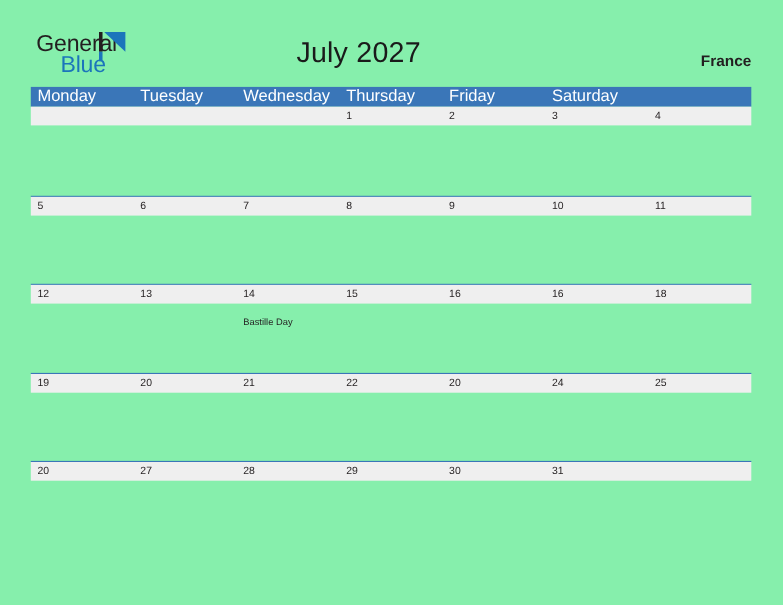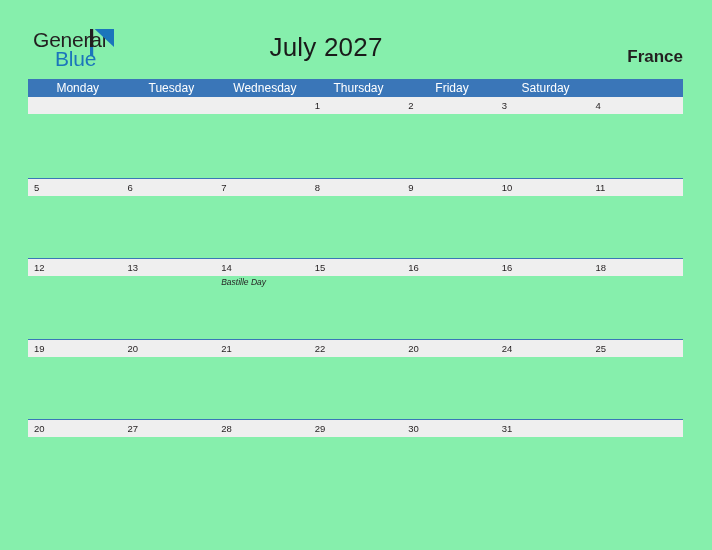--- a/index.html
+++ b/index.html
@@ -59,46 +59,45 @@
     width: 652px;
     text-align: center;
     font-size: 26px;
     font-weight: 400;
     color: #1a1a1a;
     letter-spacing: 0.2px;
   }
   .country {
     position: absolute;
     right: 29px; top: 47px;
-    font-size: 17px;
+    font-size: 14px;
     font-weight: bold;
     color: #231f20;
   }
 
   
   .grid {
     position: absolute;
     left: 28px; top: 79px;
     width: 655px;
   }
   .dow-row {
     display: flex;
     width: 655px; height: 18px;
     background: #3a76b8;
   }
   .dow {
     width: 93.57px;
     height: 18px;
     line-height: 18px;
     padding-left: 6px;
-    font-size: 12px;
+    font-size: 15px;
     color: #ffffff;
     white-space: nowrap;
     overflow: hidden;
-    text-align: center;
   }
 
   .week {
     width: 655px;
     height: 80.6px;
     border-top: 1px solid #3a76b8;
     position: relative;
   }
   .week:first-of-type { border-top: none; }
   .week .band {
@@ -119,26 +118,25 @@
     padding-top: 2px;
     height: 80px;
   }
   .day-num {
     font-size: 9.5px;
     color: #231f20;
     line-height: 13px;
     height: 13px;
   }
   .day-evt {
-    margin-top: 3px;
+    margin-top: 13px;
     font-size: 8.5px;
     color: #231f20;
     line-height: 11px;
     white-space: nowrap;
-    font-style: italic;
   }
 </style>
 </head>
 <body>
 
 <div id="page">
 
   <div class="top-bar">
 
     <div class="brand">

